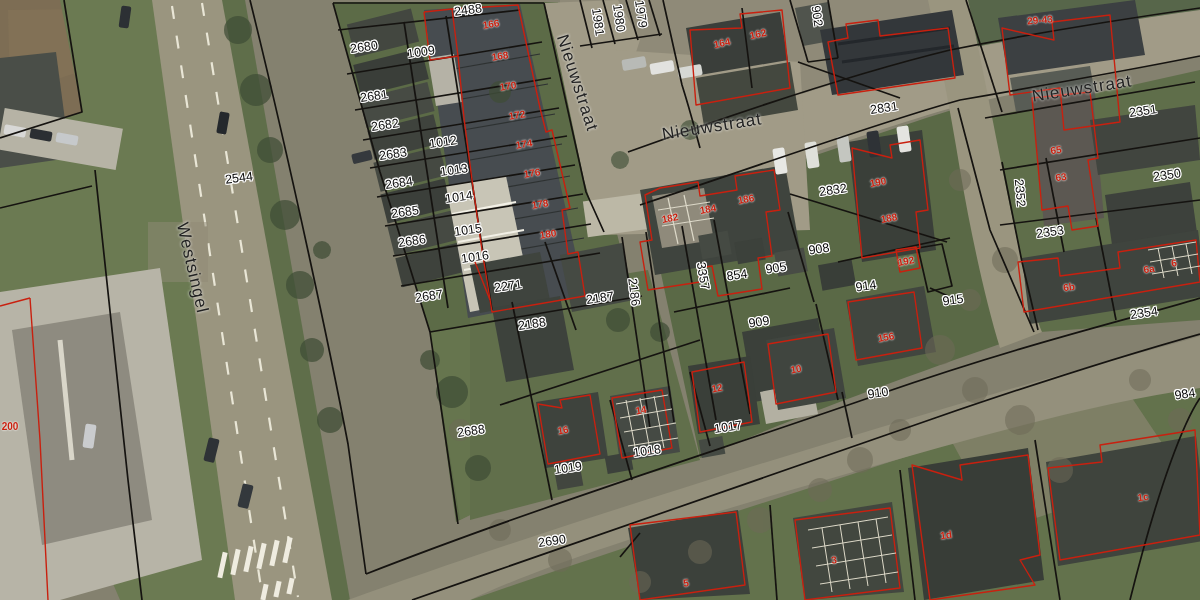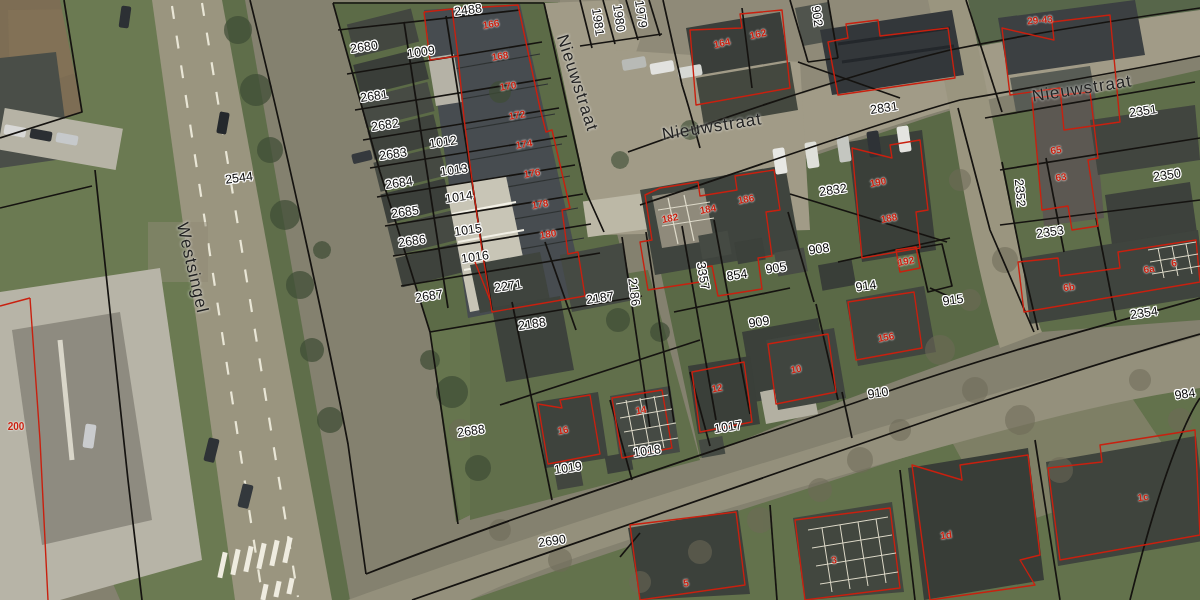--- a/index.html
+++ b/index.html
@@ -378,19 +378,19 @@
       <div class="lbl house" style="left: 717px; top: 388px; transform: translate(-50%, -50%) rotate(-10deg);">12</div>
       <div class="lbl house" style="left: 641px; top: 410px; transform: translate(-50%, -50%) rotate(-10deg);">14</div>
       <div class="lbl house" style="left: 563px; top: 430px; transform: translate(-50%, -50%) rotate(-10deg);">16</div>
       <div class="lbl house" style="left: 1174px; top: 263px; transform: translate(-50%, -50%) rotate(-8deg);">6</div>
       <div class="lbl house" style="left: 1149px; top: 269px; transform: translate(-50%, -50%) rotate(-8deg);">6a</div>
       <div class="lbl house" style="left: 1069px; top: 287px; transform: translate(-50%, -50%) rotate(-8deg);">6b</div>
       <div class="lbl house" style="left: 946px; top: 535px; transform: translate(-50%, -50%) rotate(-8deg);">1d</div>
       <div class="lbl house" style="left: 1143px; top: 497px; transform: translate(-50%, -50%) rotate(-8deg);">1c</div>
       <div class="lbl house" style="left: 686px; top: 583px; transform: translate(-50%, -50%) rotate(-8deg);">5</div>
       <div class="lbl house" style="left: 834px; top: 560px; transform: translate(-50%, -50%) rotate(-8deg);">3</div>
-      <div class="lbl house" style="left: 16px; top: 426px; transform: translate(-50%, -50%) rotate(0deg);">200</div>
+      <div class="lbl house" style="left: 10px; top: 426px; transform: translate(-50%, -50%) rotate(0deg);">200</div>
       <div class="lbl street" style="left: 577px; top: 83px; transform: translate(-50%, -50%) rotate(72deg);">Nieuwstraat</div>
       <div class="lbl street" style="left: 712px; top: 127px; transform: translate(-50%, -50%) rotate(-9deg);">Nieuwstraat</div>
       <div class="lbl street" style="left: 1082px; top: 89px; transform: translate(-50%, -50%) rotate(-9deg);">Nieuwstraat</div>
       <div class="lbl street" style="left: 192px; top: 268px; transform: translate(-50%, -50%) rotate(77deg);">Westsingel</div>
     </div>
 </div>
 
 </body></html>

